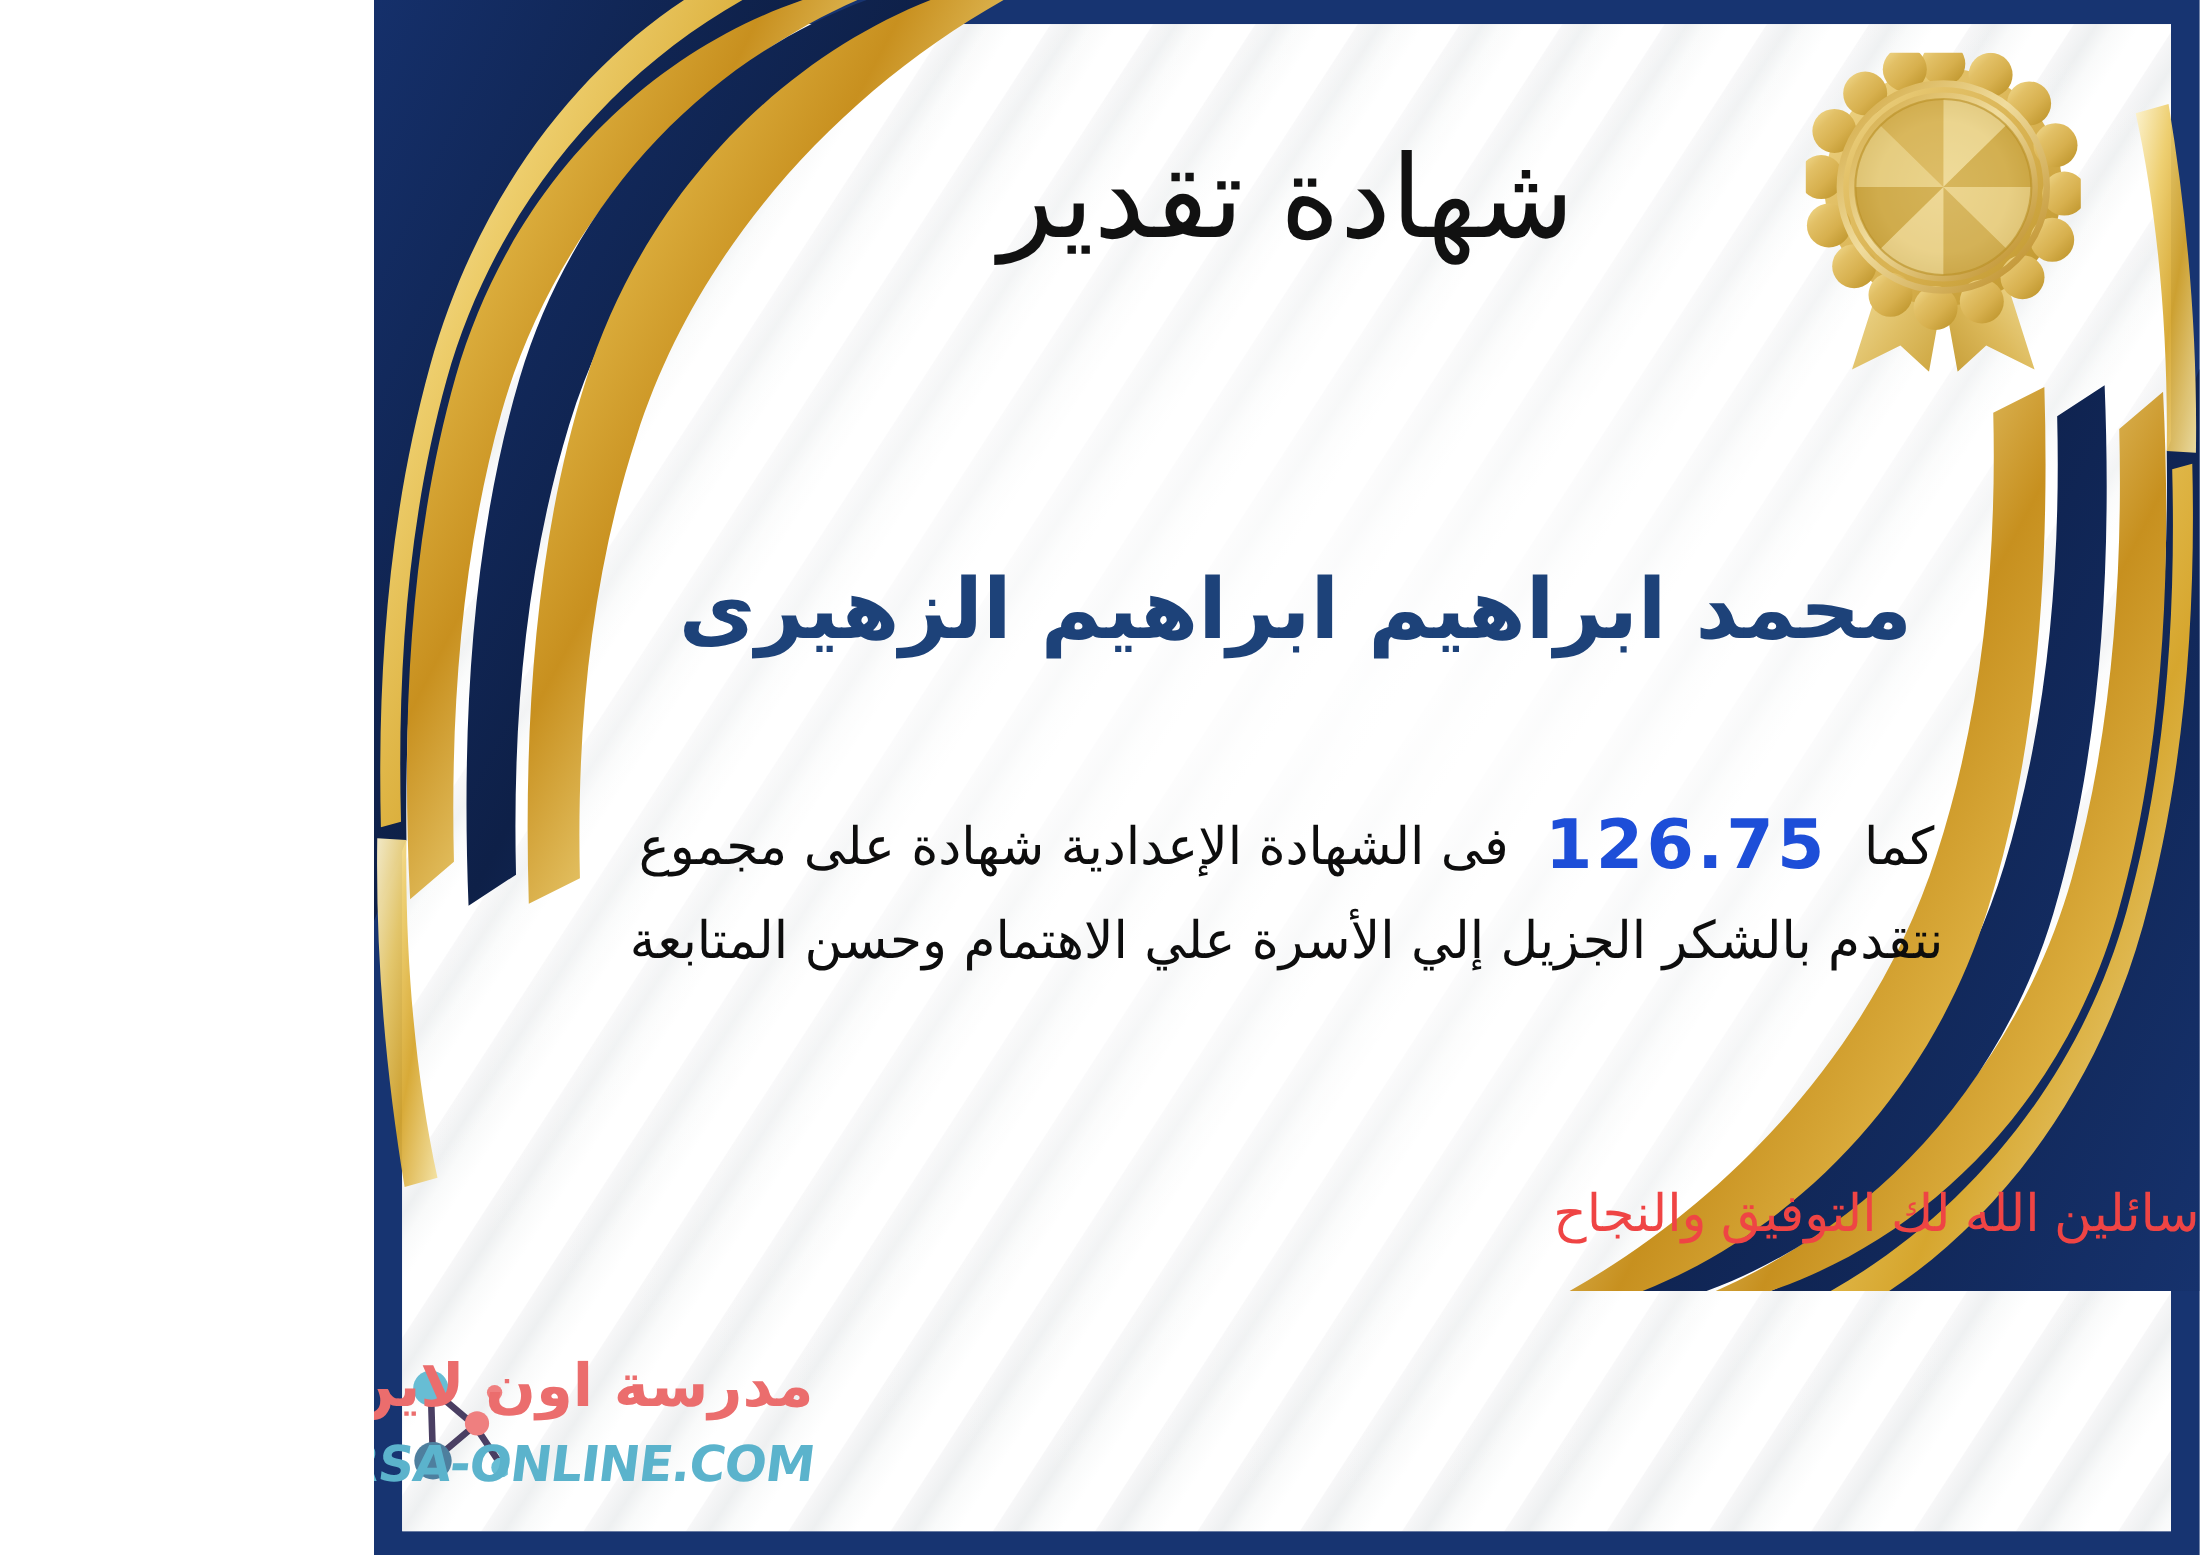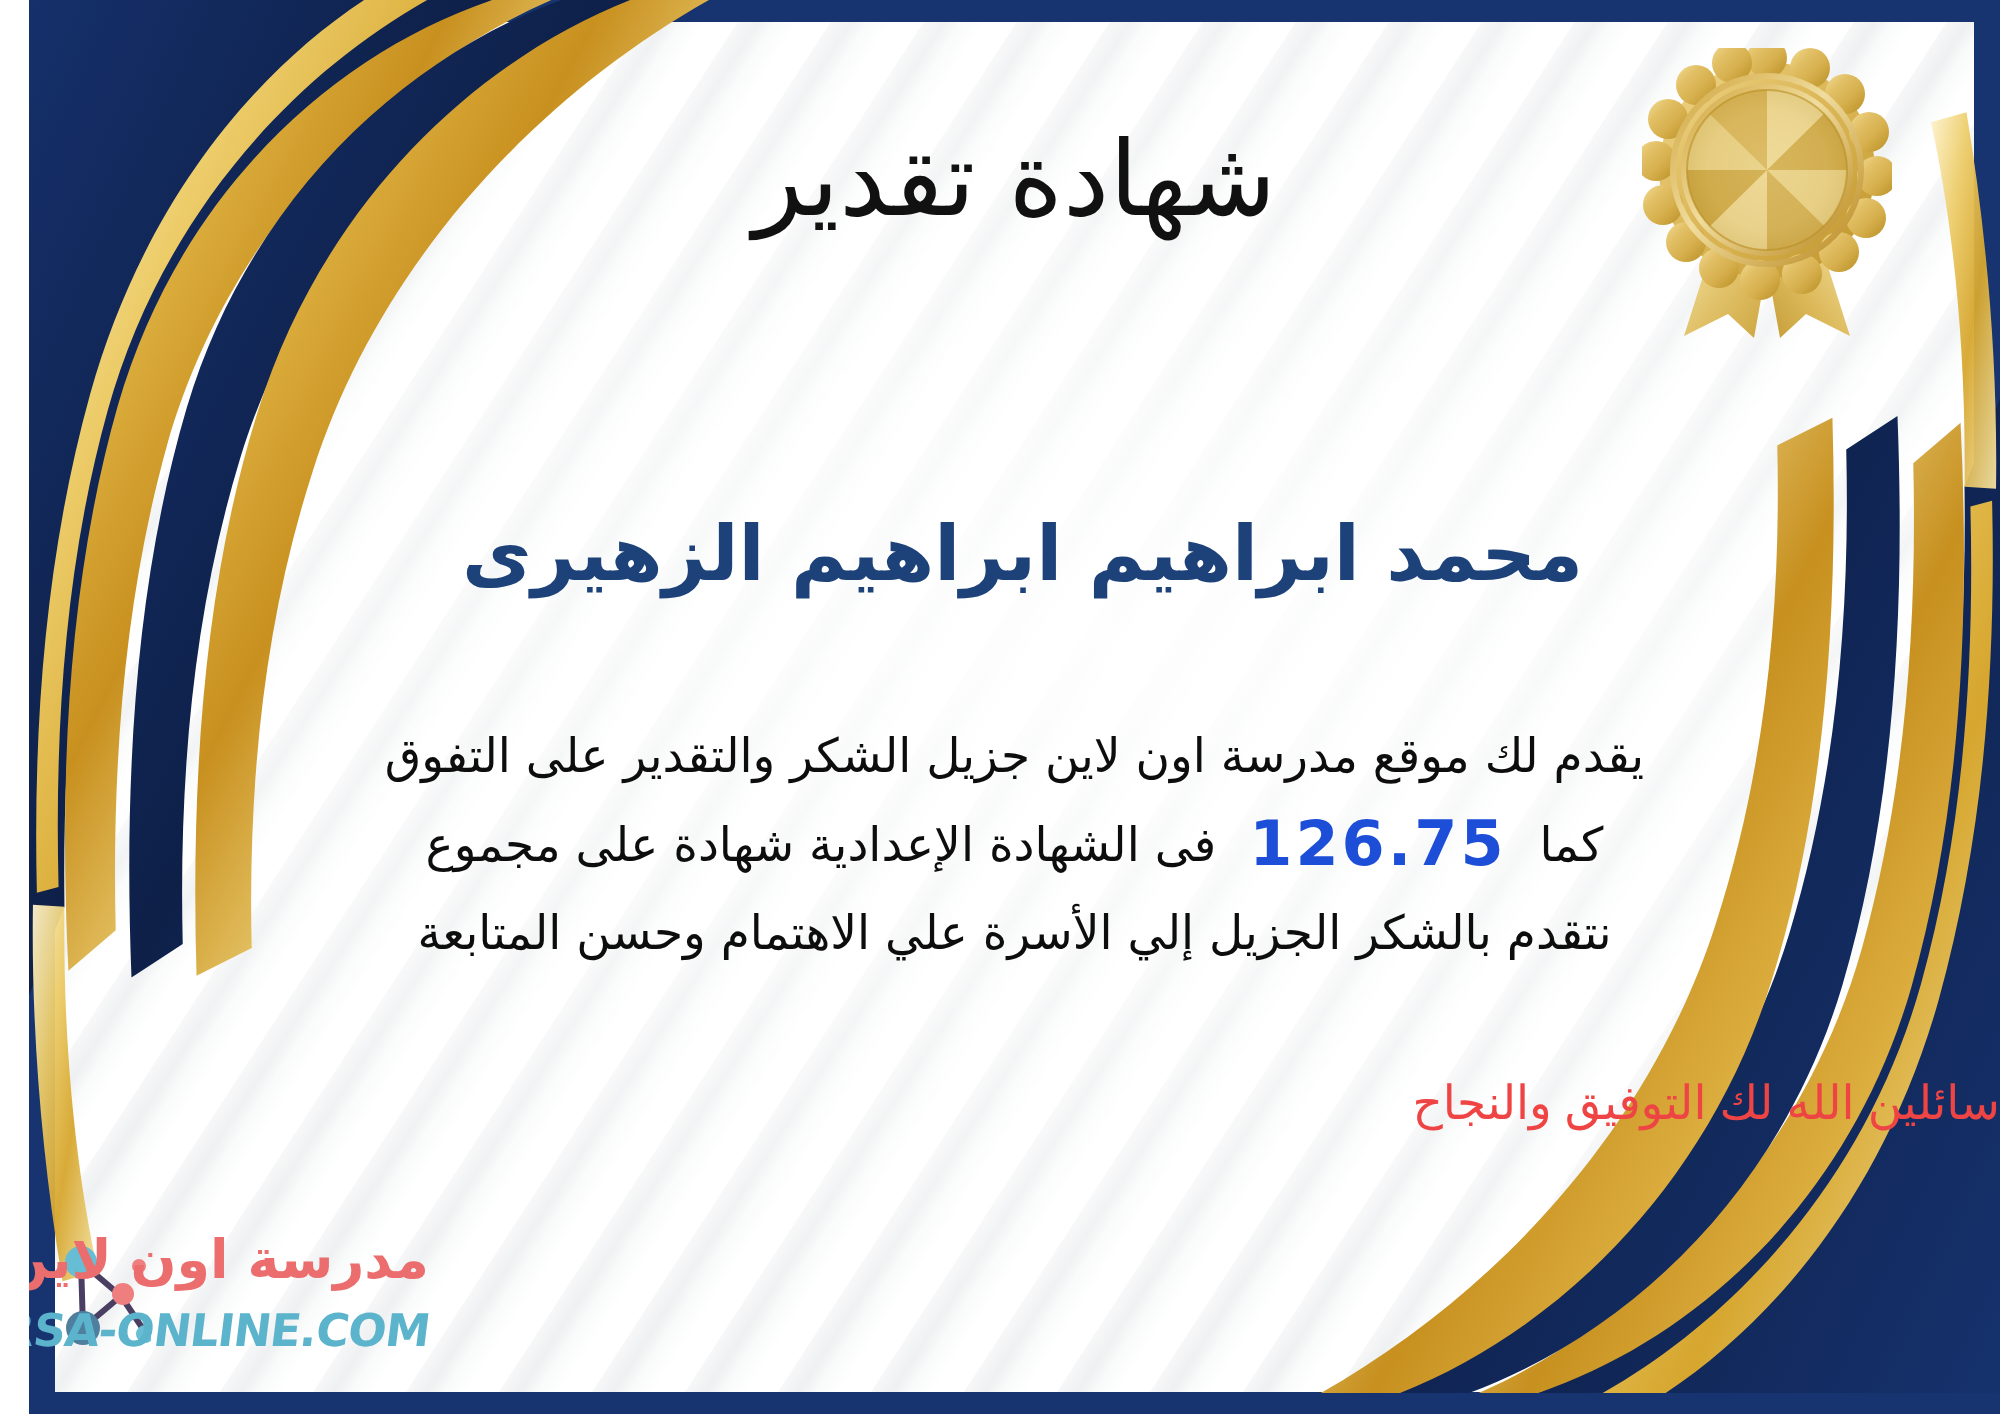--- a/index.html
+++ b/index.html
@@ -6,21 +6,21 @@
     margin: 0;
     padding: 0;
     background: #ffffff;
   }
   body {
     font-family: "DejaVu Sans", "Liberation Sans", sans-serif;
   }
 
   .certificate {
     position: relative;
-    width: 1971px;
+    width: 1660px;
     height: 1414px;
     overflow: hidden;
     background: #ffffff;
   }
 
   
   .frame-navy {
     position: absolute;
     inset: 0;
     background: #173471;
@@ -275,21 +275,20 @@
     <path d="M1964,494 C1966,354 1952,224 1930,124 L1966,114 C1986,234 1998,364 1996,496 Z" fill="url(#goldGradTL2)" opacity="0.95"></path>
   </svg>
 
   <div class="content">
 
     <div class="cert-title">شهادة تقدير</div>
 
     <div class="student-name">محمد ابراهيم ابراهيم الزهيرى</div>
 
     <div class="body-block">
-      <span class="body-line">يقدم لك موقع مدرسة اون لاين جزيل الشكر  والتقدير على التفوق</span>
       <span class="body-line">
         <span>كما</span>
         <span class="score">126.75</span>
         <span>فى الشهادة الإعدادية شهادة على مجموع</span>
       </span>
       <span class="body-line">نتقدم  بالشكر الجزيل إلي الأسرة علي الاهتمام وحسن المتابعة</span>
     </div>
 
     <div class="closing-line">سائلين الله لك التوفيق  والنجاح</div>
   </div>

